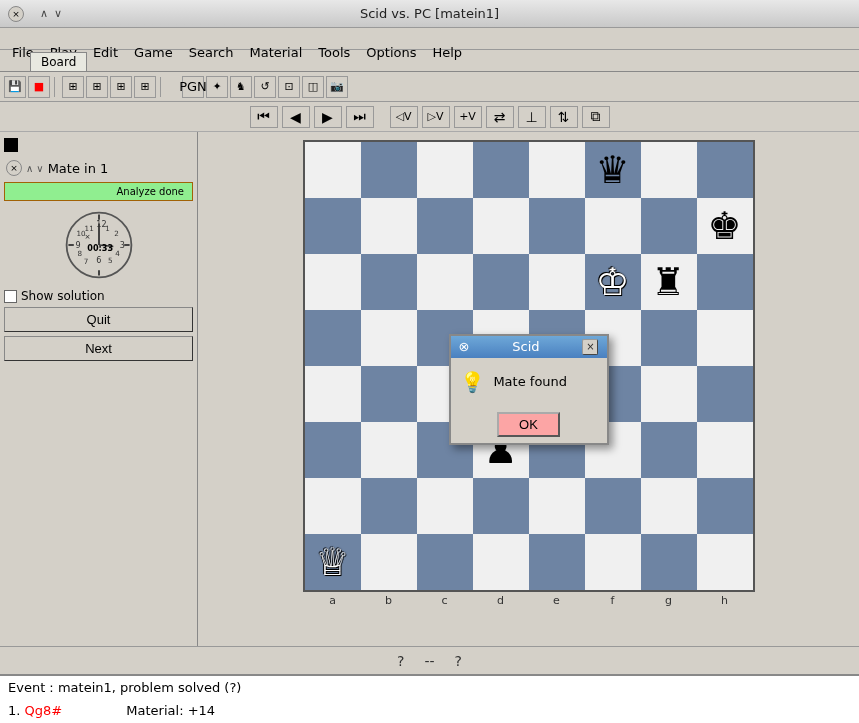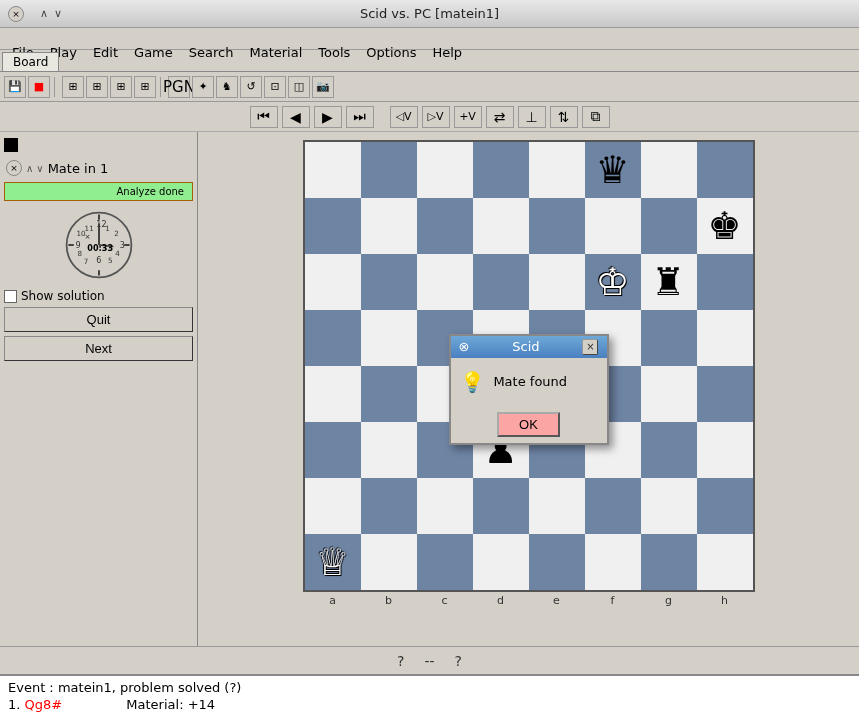--- a/index.html
+++ b/index.html
@@ -77,20 +77,21 @@
       border-bottom: 1px solid #888;
     }
     .tab {
       background: #d4d0c8;
       border: 1px solid #888;
       border-bottom: none;
       padding: 2px 10px;
       font-size: 12px;
       cursor: pointer;
       margin-right: 2px;
+      margin-left: 28px;
     }
     .tab.active { background: #e8e8e0; }
 
     
     .toolbar {
       background: #d4d0c8;
       height: 30px;
       display: flex;
       align-items: center;
       padding: 2px 4px;
@@ -253,21 +254,21 @@
     }
 
     
     .status-area {
       height: 55px;
       background: white;
       border-top: 2px solid #888;
       padding: 4px 8px;
       font-size: 13px;
     }
-    .status-line1 { color: #000; margin-bottom: 2px; }
+    .status-line1 { color: #000; margin-bottom: 8px; }
     .status-move { color: red; display: inline; }
     .status-line2 { color: #000; }
 
     
     .black-sq {
       width: 14px; height: 14px;
       background: #000;
       margin: 2px 0;
     }
 
@@ -365,21 +366,21 @@
 
 <div class="toolbar">
   <div class="tool-btn">💾</div>
   <div class="tool-btn" style="color:red;">■</div>
   <div class="tool-sep"></div>
   <div class="tool-btn">⊞</div>
   <div class="tool-btn">⊞</div>
   <div class="tool-btn">⊞</div>
   <div class="tool-btn">⊞</div>
   <div class="tool-sep"></div>
-  <div class="tool-btn" style="font-size:15px;">PGN</div>
+  <div class="tool-btn" style="font-size:13px;margin-left:14px;">PGN</div>
   <div class="tool-btn">✦</div>
   <div class="tool-btn">♞</div>
   <div class="tool-btn">↺</div>
   <div class="tool-btn">⊡</div>
   <div class="tool-btn">◫</div>
   <div class="tool-btn">📷</div>
 </div>
 
 <div class="nav-toolbar">
   <div class="nav-btn">⏮</div>

